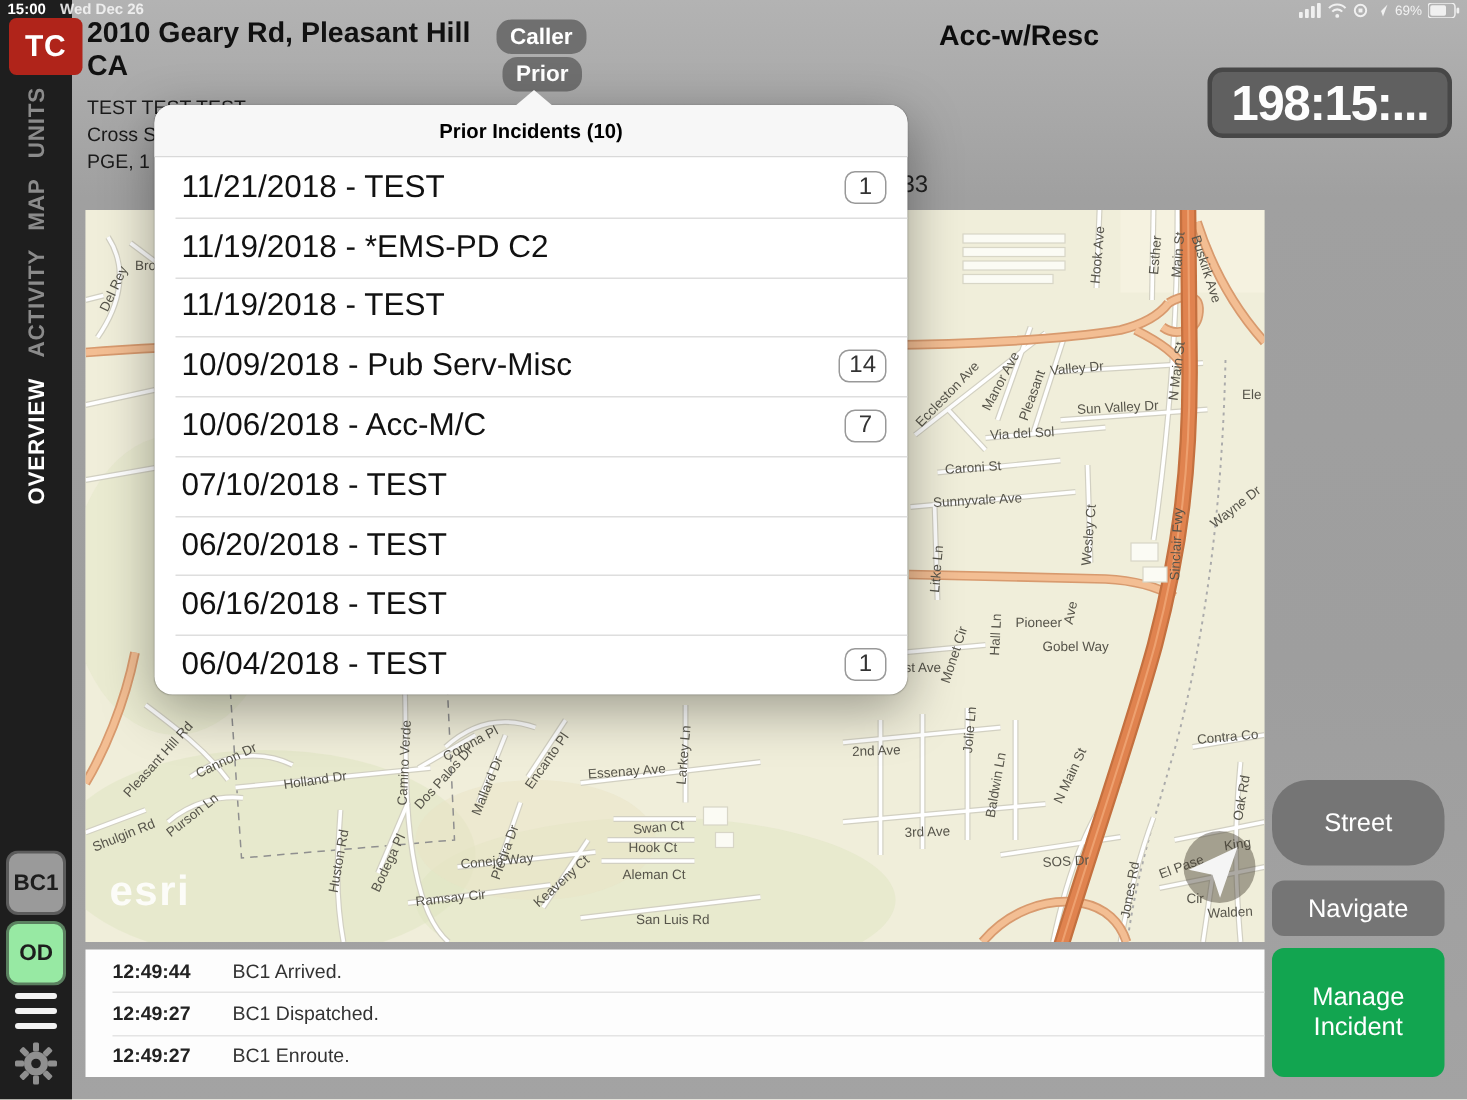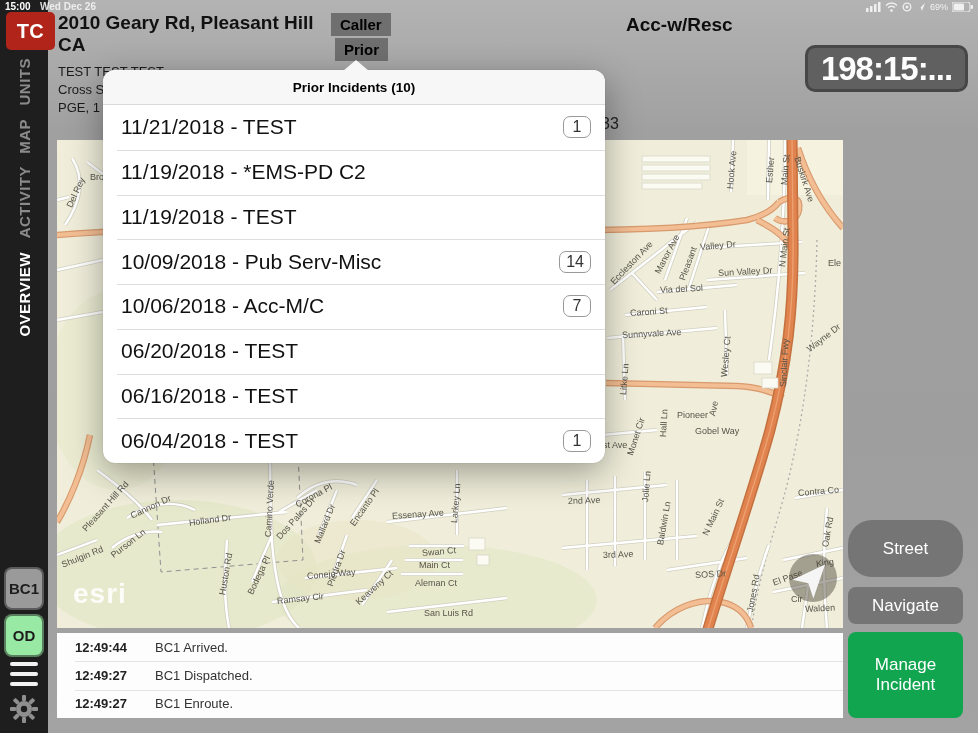--- a/index.html
+++ b/index.html
@@ -33,22 +33,22 @@
           flex-direction:column;justify-content:space-between;cursor:pointer;}
   .burger div{height:4px;background:#f2f2f2;border-radius:2px;}
   .gear{position:absolute;left:9px;top:694px;width:30px;height:30px;cursor:pointer;}
 
   
   .header{position:absolute;left:48px;top:0;width:930px;height:140px;z-index:5;}
   .address{position:absolute;left:10px;top:12px;width:285px;font-size:19px;font-weight:bold;
            color:#111;line-height:22px;}
   .details{position:absolute;left:10px;top:63px;font-size:13px;color:#1a1a1a;line-height:18px;}
   .partial-num{position:absolute;left:553px;top:115px;font-size:16px;color:#222;}
-  .hbtn{position:absolute;background:#6f6f6f;color:#000000;font-weight:bold;font-size:15px;
-        border:none;border-radius:0;padding:2px 9px;cursor:pointer;line-height:19px;}
+  .hbtn{position:absolute;background:#6f6f6f;color:#ffffff;font-weight:bold;font-size:15px;
+        border:none;border-radius:10px;padding:2px 9px;cursor:pointer;line-height:19px;}
   .hbtn.caller{left:283px;top:13px;}
   .hbtn.prior{left:287px;top:38px;}
   .incident-type{position:absolute;left:578px;top:14px;font-size:19px;font-weight:bold;color:#0d0d0d;}
   .timer{position:absolute;left:757px;top:45px;width:163px;height:47px;background:#606060;
          border:3px solid #474747;border-radius:10px;box-sizing:border-box;color:#fdfdfd;
          font-weight:bold;font-size:33px;display:flex;align-items:center;justify-content:center;
          letter-spacing:-1px;cursor:pointer;}
 
   
   .map{position:absolute;left:57px;top:140px;width:786px;height:488px;background:#f0eeda;
@@ -252,21 +252,21 @@
         <div class="map-label" style="left: 648px; top: 390px; transform: rotate(-65deg);">N Main St</div>
         <div class="map-label" style="left: 716px; top: 438px; transform: rotate(-20deg);">El Pase</div>
         <div class="map-label" style="left: 759px; top: 419px; transform: rotate(-8deg);">King</div>
         <div class="map-label" style="left: 734px; top: 454px;">Cir</div>
         <div class="map-label" style="left: 748px; top: 464px; transform: rotate(-3deg);">Walden</div>
         <div class="map-label" style="left: 768px; top: 402px; transform: rotate(-80deg);">Oak Rd</div>
         <div class="map-label" style="left: 741px; top: 348px; transform: rotate(-5deg);">Contra Co</div>
         <div class="map-label" style="left: 335px; top: 371px; transform: rotate(-4deg);">Essenay Ave</div>
         <div class="map-label" style="left: 397px; top: 378px; transform: rotate(-85deg);">Larkey Ln</div>
         <div class="map-label" style="left: 365px; top: 408px; transform: rotate(-5deg);">Swan Ct</div>
-        <div class="map-label" style="left: 362px; top: 420px;">Main Ct</div>
+        <div class="map-label" style="left: 362px; top: 420px;">Hook Ct</div>
         <div class="map-label" style="left: 358px; top: 438px;">Aleman Ct</div>
         <div class="map-label" style="left: 367px; top: 468px;">San Luis Rd</div>
         <div class="map-label" style="left: 250px; top: 431px; transform: rotate(-5deg);">Conejo Way</div>
         <div class="map-label" style="left: 220px; top: 456px; transform: rotate(-6deg);">Ramsay Cir</div>
         <div class="map-label" style="left: 300px; top: 458px; transform: rotate(-42deg);">Keaveny Ct</div>
         <div class="map-label" style="left: 211px; top: 392px; transform: rotate(-87deg);">Camino Verde</div>
         <div class="map-label" style="left: 221px; top: 393px; transform: rotate(-48deg);">Dos Palos Dr</div>
         <div class="map-label" style="left: 239px; top: 360px; transform: rotate(-28deg);">Corona Pl</div>
         <div class="map-label" style="left: 260px; top: 398px; transform: rotate(-68deg);">Mallard Dr</div>
         <div class="map-label" style="left: 273px; top: 441px; transform: rotate(-70deg);">Piedra Dr</div>
@@ -303,20 +303,23 @@
         <div class="pop-row">
           <span class="pop-label">11/19/2018 - TEST</span>
         </div>
         <div class="pop-row">
           <span class="pop-label">10/09/2018 - Pub Serv-Misc</span>
           <span class="pop-badge">14</span>
         </div>
         <div class="pop-row">
           <span class="pop-label">10/06/2018 - Acc-M/C</span>
           <span class="pop-badge">7</span>
+        </div>
+        <div class="pop-row">
+          <span class="pop-label">07/10/2018 - TEST</span>
         </div>
         <div class="pop-row">
           <span class="pop-label">06/20/2018 - TEST</span>
         </div>
         <div class="pop-row">
           <span class="pop-label">06/16/2018 - TEST</span>
         </div>
         <div class="pop-row">
           <span class="pop-label">06/04/2018 - TEST</span>
           <span class="pop-badge">1</span>

